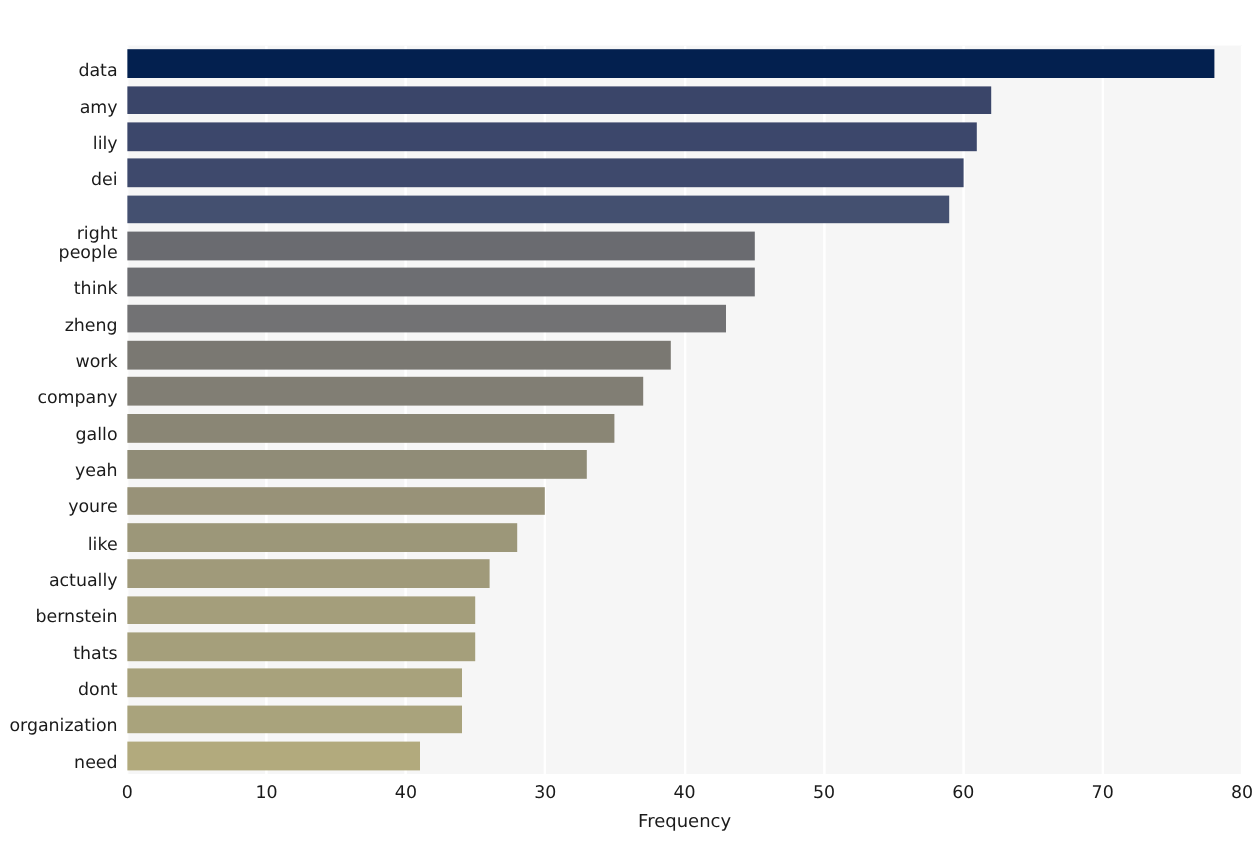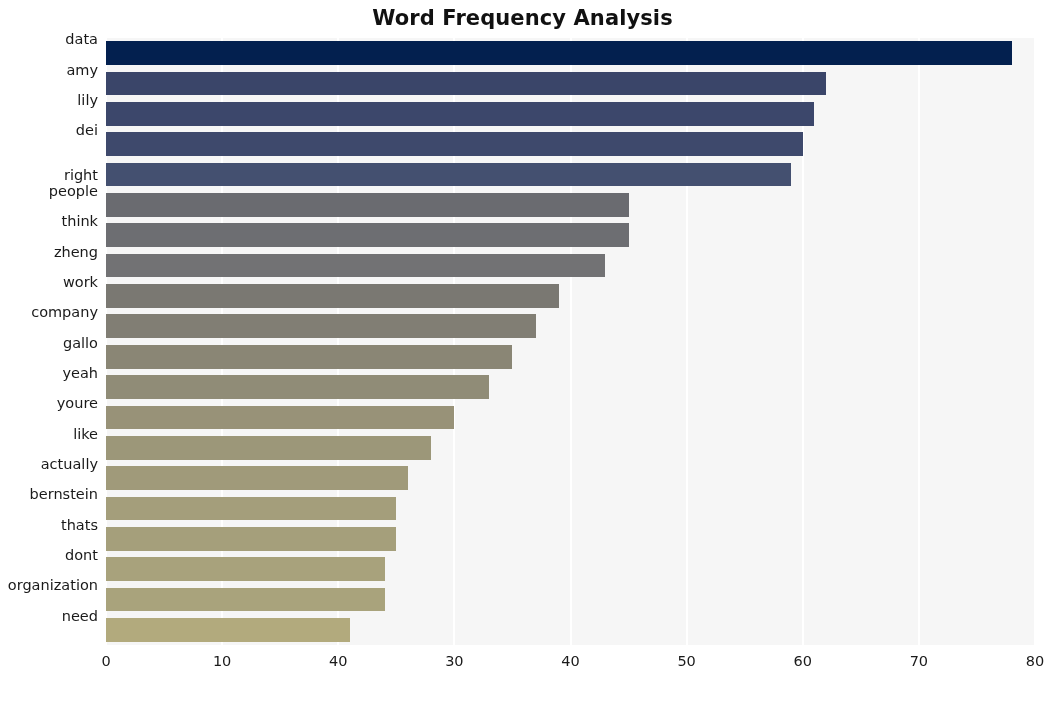--- a/index.html
+++ b/index.html
@@ -62,21 +62,21 @@
   }
   .bar {
     position: absolute;
     left: 0;
     top: 0;
     height: 100%;
   }
   #ylabels {
     position: absolute;
     left: 0;
-    top: 24px;
+    top: 44px;
     width: 98px;
     height: 607px;
   }
   .ytick {
     position: absolute;
     right: 0;
     text-align: right;
     font-size: 14.5px;
     color: #1a1a1a;
     white-space: nowrap;
@@ -106,21 +106,20 @@
     text-align: center;
     font-size: 15px;
     color: #1a1a1a;
   }
 </style>
 </head>
 <body>
 
 <div id="figure">
 
-  <div id="chart-title">Word Frequency Analysis</div>
 
   <div id="plot-area">
     <div id="gridlines">
         <div class="gridline" style="left: -1px;"></div>
         <div class="gridline" style="left: 115.125px;"></div>
         <div class="gridline" style="left: 231.25px;"></div>
         <div class="gridline" style="left: 347.375px;"></div>
         <div class="gridline" style="left: 463.5px;"></div>
         <div class="gridline" style="left: 579.625px;"></div>
         <div class="gridline" style="left: 695.75px;"></div>
@@ -218,14 +217,15 @@
       <div class="xtick" style="left: 222.125px;">10</div>
       <div class="xtick" style="left: 338.25px;">40</div>
       <div class="xtick" style="left: 454.375px;">30</div>
       <div class="xtick" style="left: 570.5px;">40</div>
       <div class="xtick" style="left: 686.625px; text-align: center;">50</div>
       <div class="xtick" style="left: 802.75px;">60</div>
       <div class="xtick" style="left: 918.875px;">70</div>
       <div class="xtick" style="left: 1035px;">80</div>
     </div>
 
+  <div id="xaxis-label">Frequency</div>
 
 </div>
 
 </body></html>

